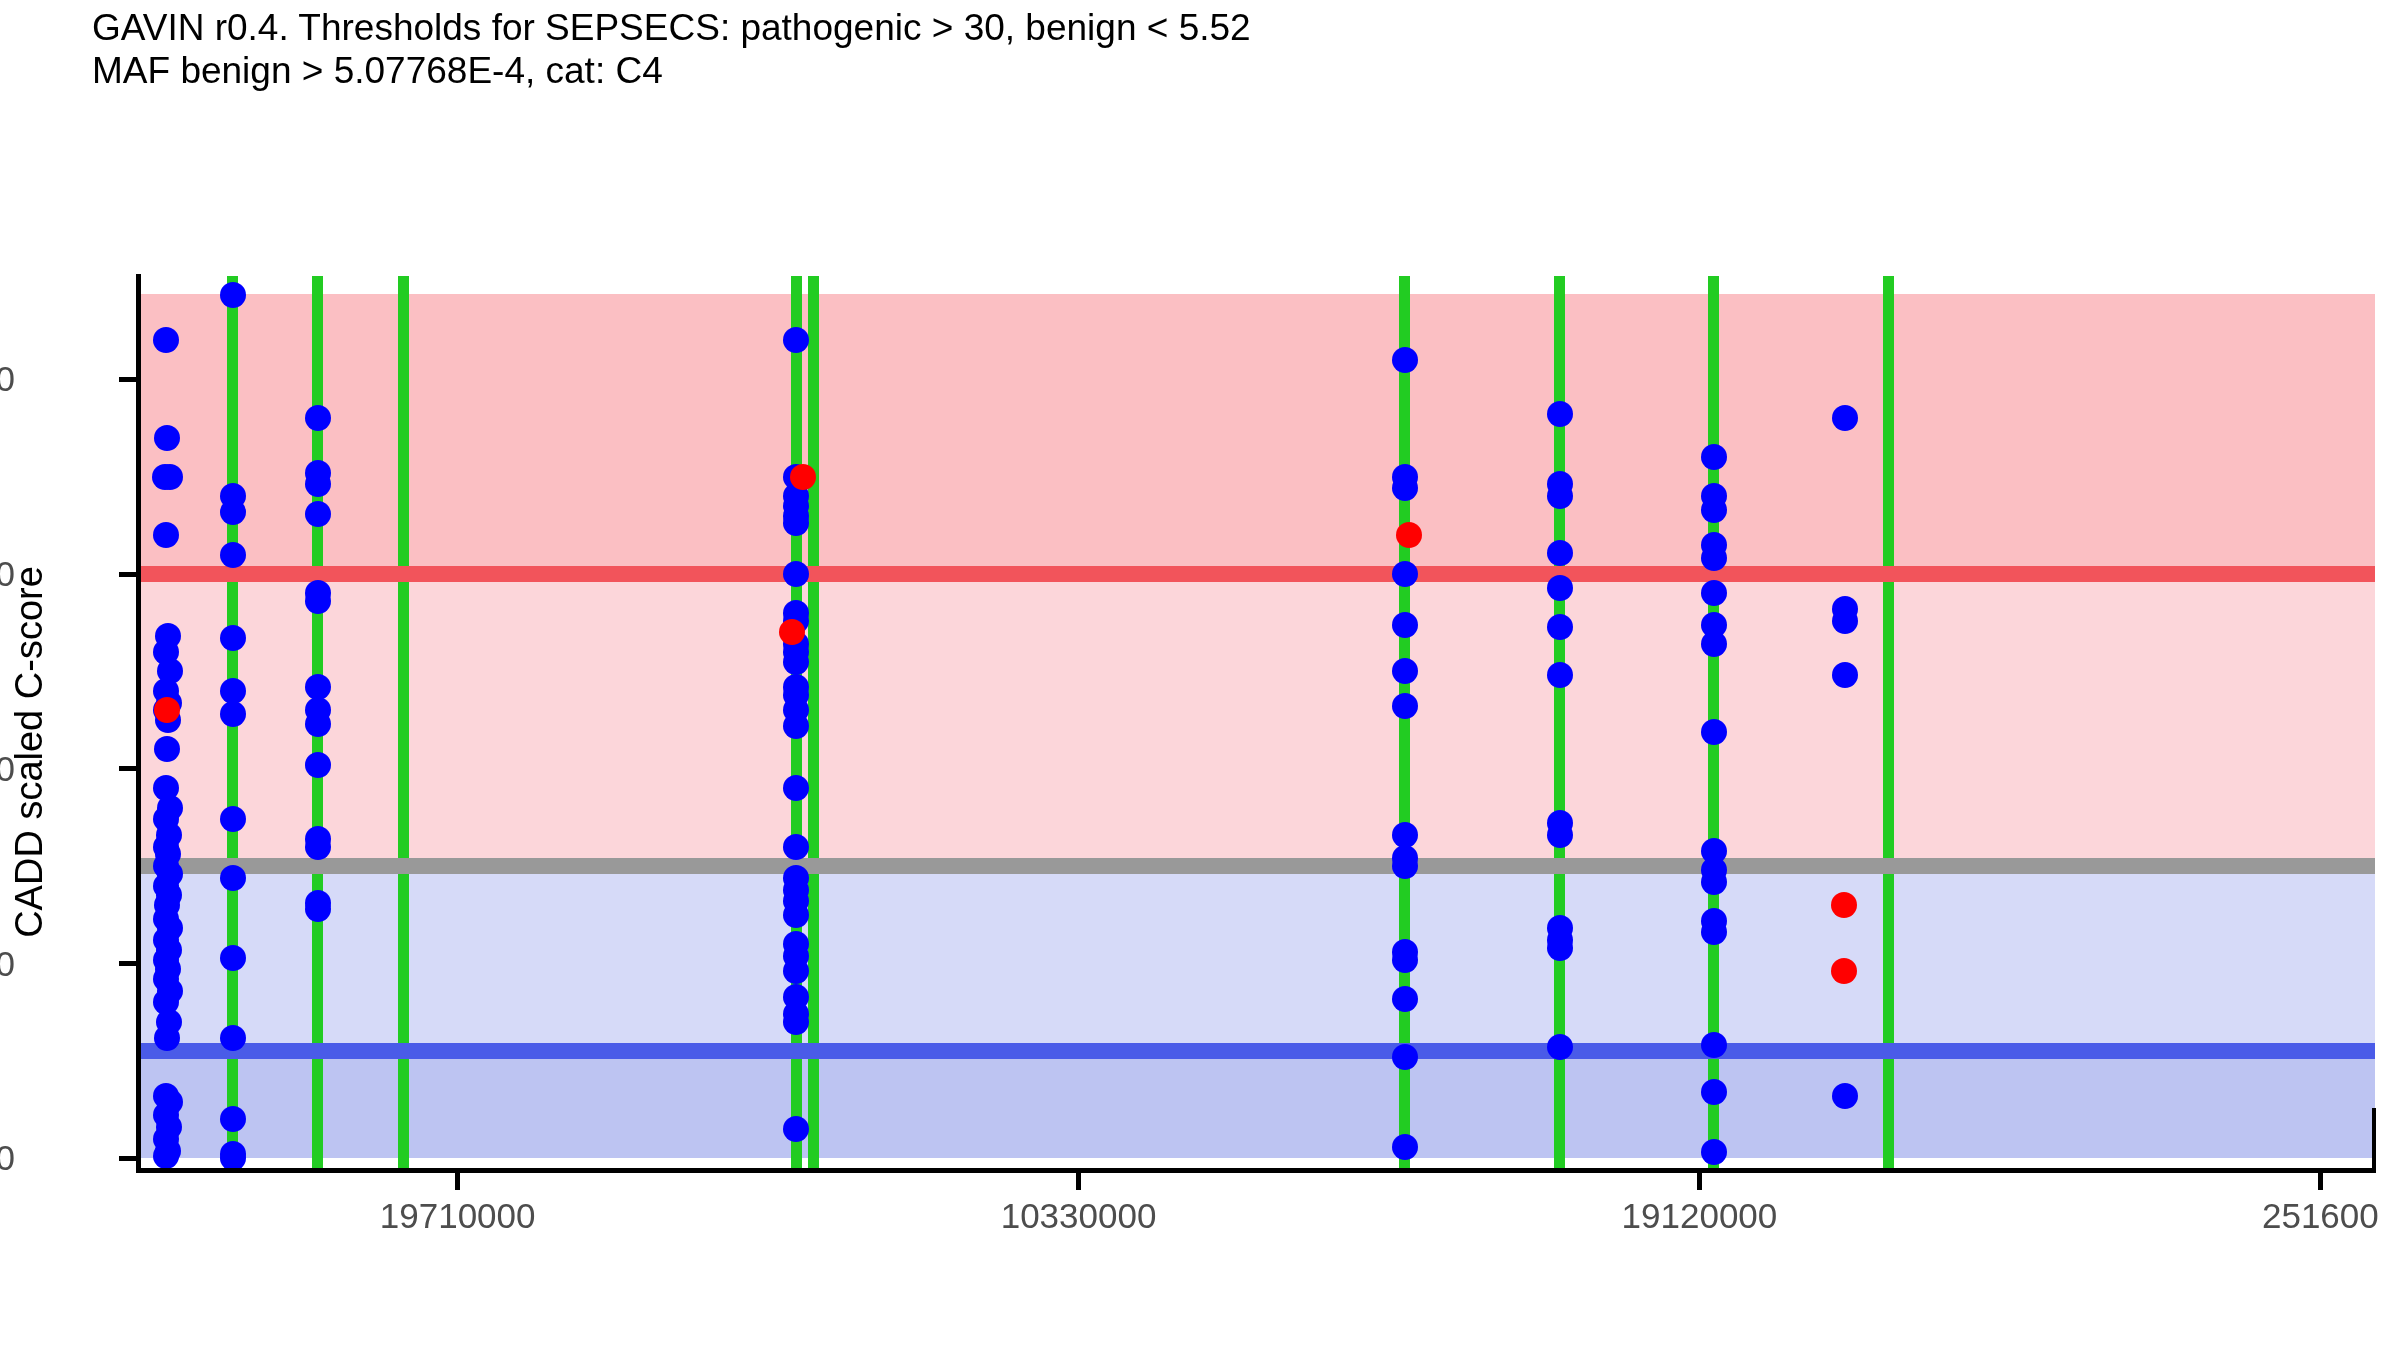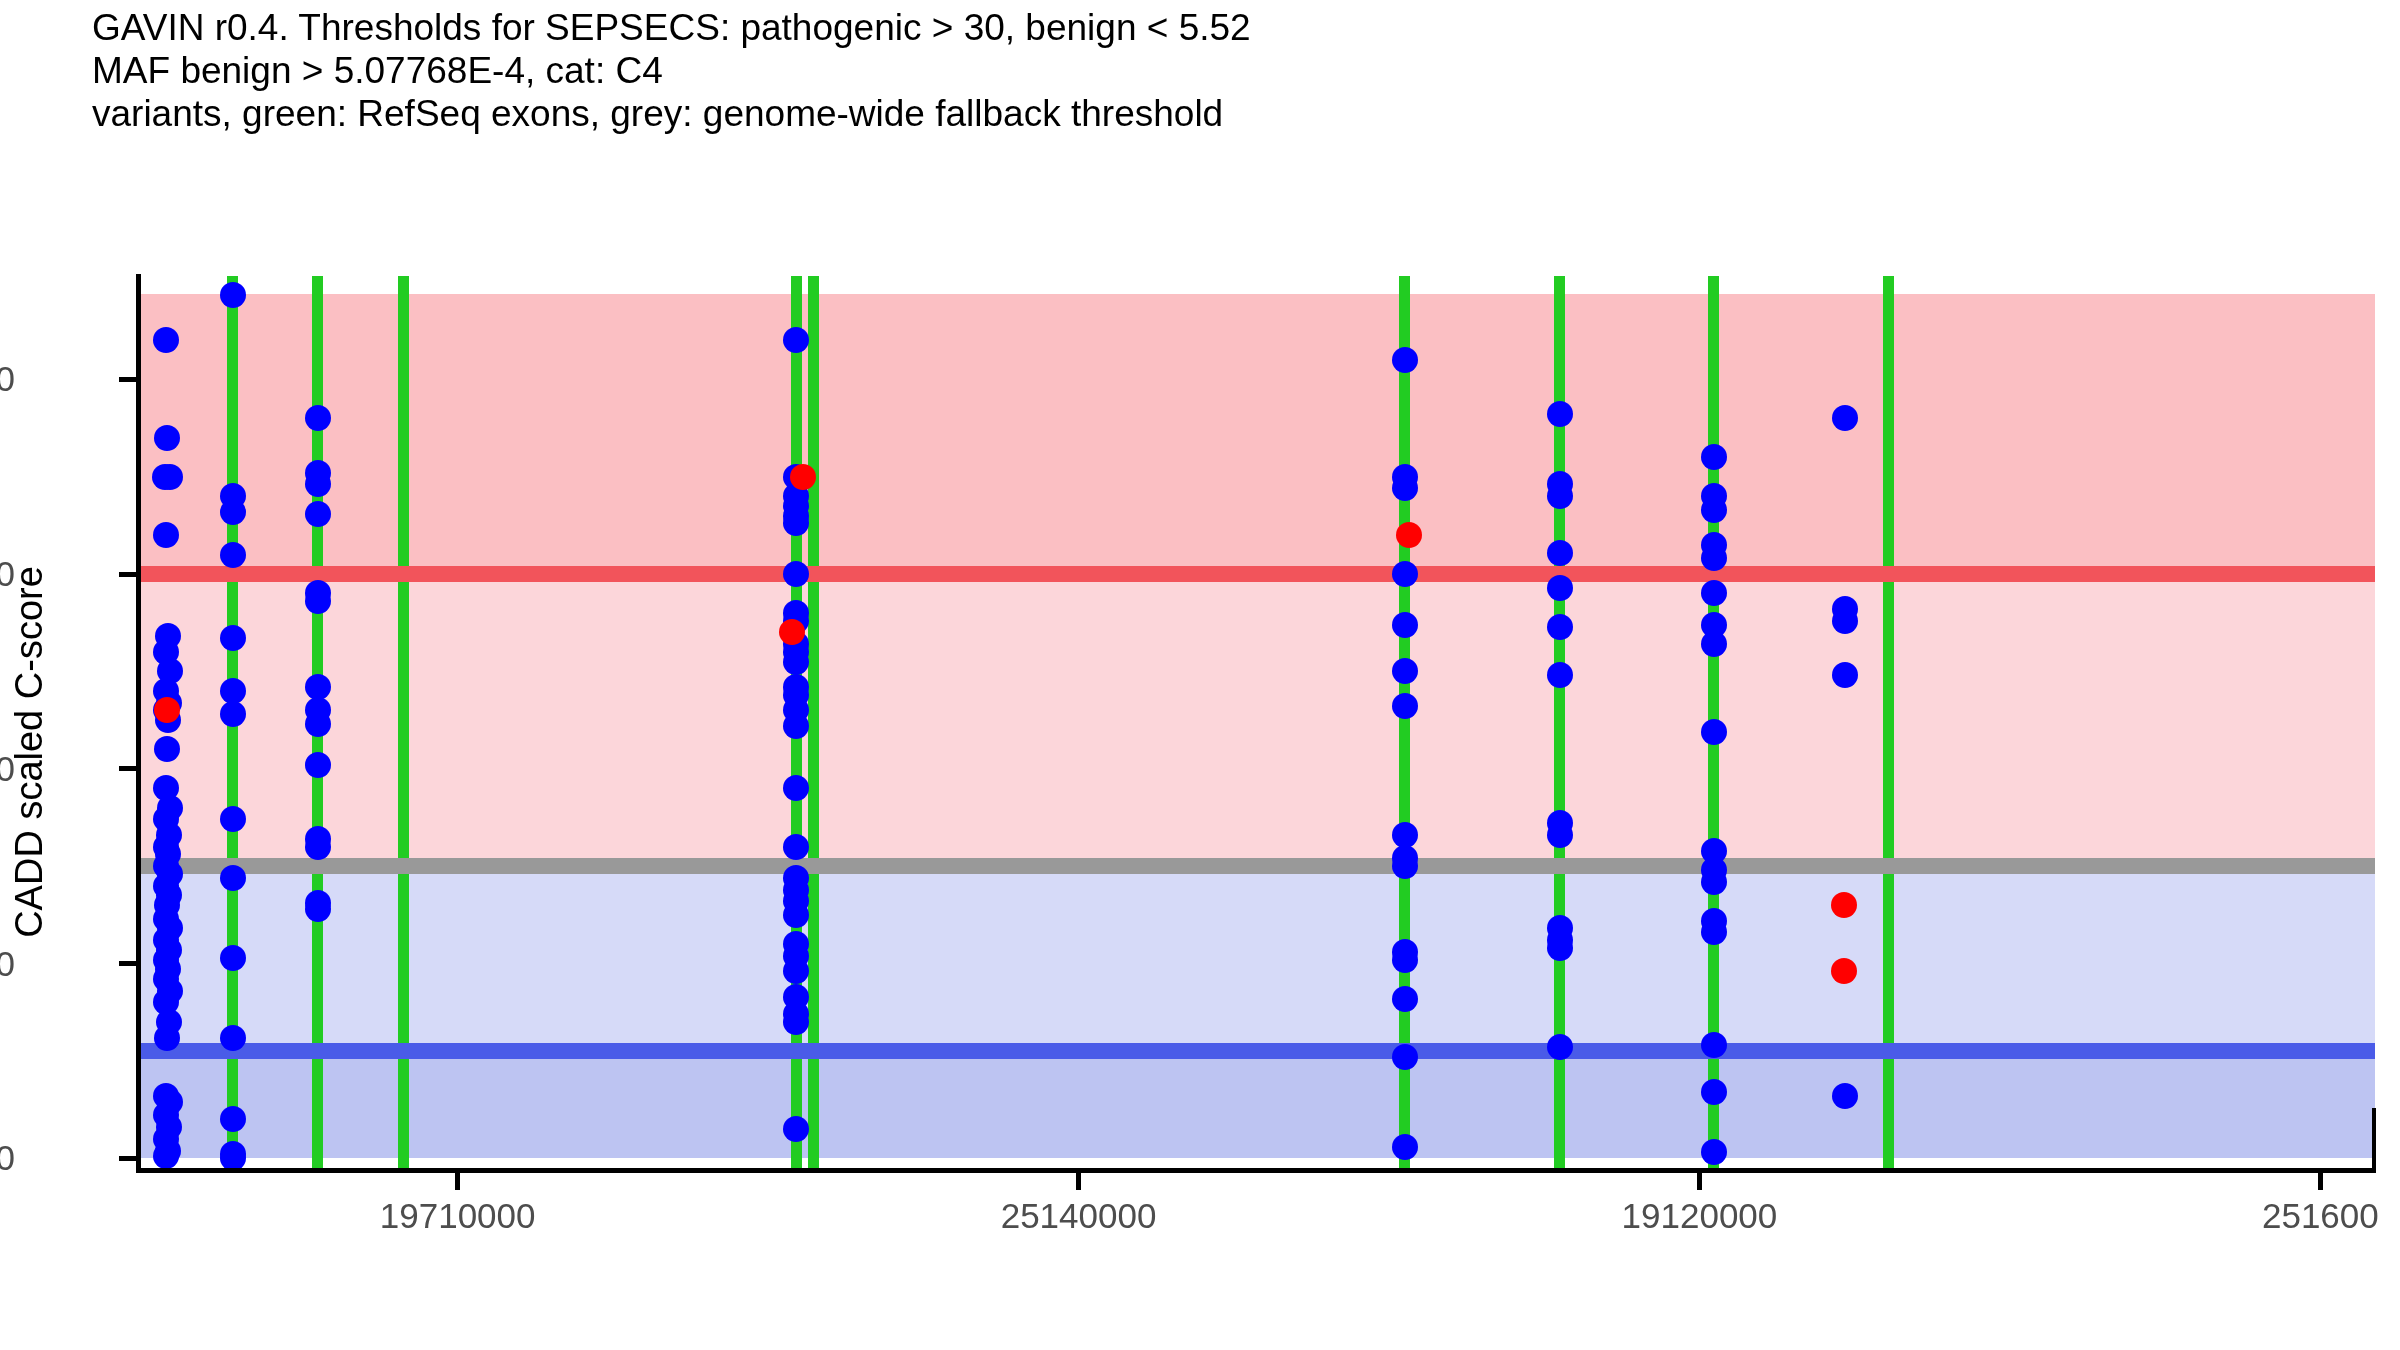--- a/index.html
+++ b/index.html
@@ -50,21 +50,20 @@
   .pt.red{background:#ff0000;}
 </style>
 </head>
 <body>
 
 <div id="root">
 
   <div id="title-block">
     <div class="title-line">GAVIN r0.4. Thresholds for SEPSECS: pathogenic &gt; 30, benign &lt; 5.52</div>
     <div class="title-line">MAF benign &gt; 5.07768E-4, cat: C4</div>
-    <div class="title-line">variants, green: RefSeq exons, grey: genome-wide fallback threshold</div>
   </div>
 
   <div id="panel">
     <div id="panel-inner">
         <div class="band" style="top: 590.157px; height: 184.643px; background: rgb(214, 218, 248);"></div>
         <div class="band" style="top: 774.8px; height: 107.514px; background: rgb(189, 196, 242);"></div>
         <div class="band" style="top: 298px; height: 292.157px; background: rgb(252, 214, 218);"></div>
         <div class="band" style="top: 17.5294px; height: 280.471px; background: rgb(251, 191, 195);"></div>
         <div class="vline" style="left: 86.3933px; width: 11px; background: rgb(34, 204, 34);"></div>
         <div class="vline" style="left: 171.146px; width: 11px; background: rgb(34, 204, 34);"></div>
@@ -249,21 +248,21 @@
       <div class="ytick-label" style="top: 750.771px;">20</div>
       <div class="ytick" style="top: 571.5px;"></div>
       <div class="ytick-label" style="top: 556px;">30</div>
       <div class="ytick" style="top: 376.729px;"></div>
       <div class="ytick-label" style="top: 361.229px;">40</div>
     </div>
   <div id="x-ticks">
       <div class="xtick" style="left: 455.159px;"></div>
       <div class="xtick-label" style="left: 307.659px;">19710000</div>
       <div class="xtick" style="left: 1076.06px;"></div>
-      <div class="xtick-label" style="left: 928.56px;">25140000</div>
+      <div class="xtick-label" style="left: 928.56px;">10330000</div>
       <div class="xtick" style="left: 1696.96px;"></div>
       <div class="xtick-label" style="left: 1549.46px;">19120000</div>
       <div class="xtick" style="left: 2317.86px;"></div>
       <div class="xtick-label" style="left: 2170.36px;">251600</div>
     </div>
 
   <div id="y-axis-title">CADD scaled C-score</div>
 
 </div>
 

